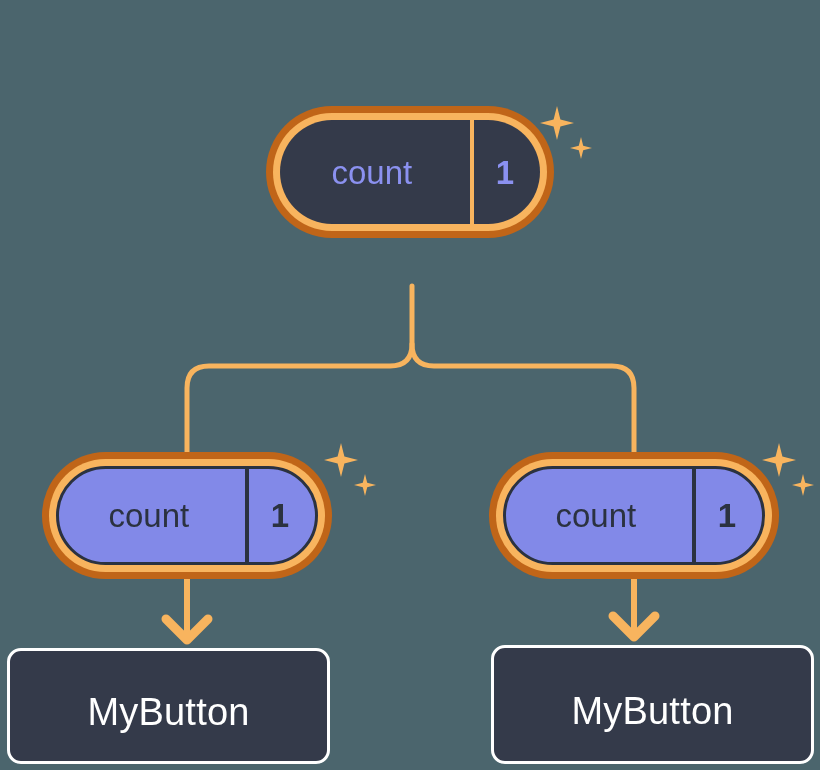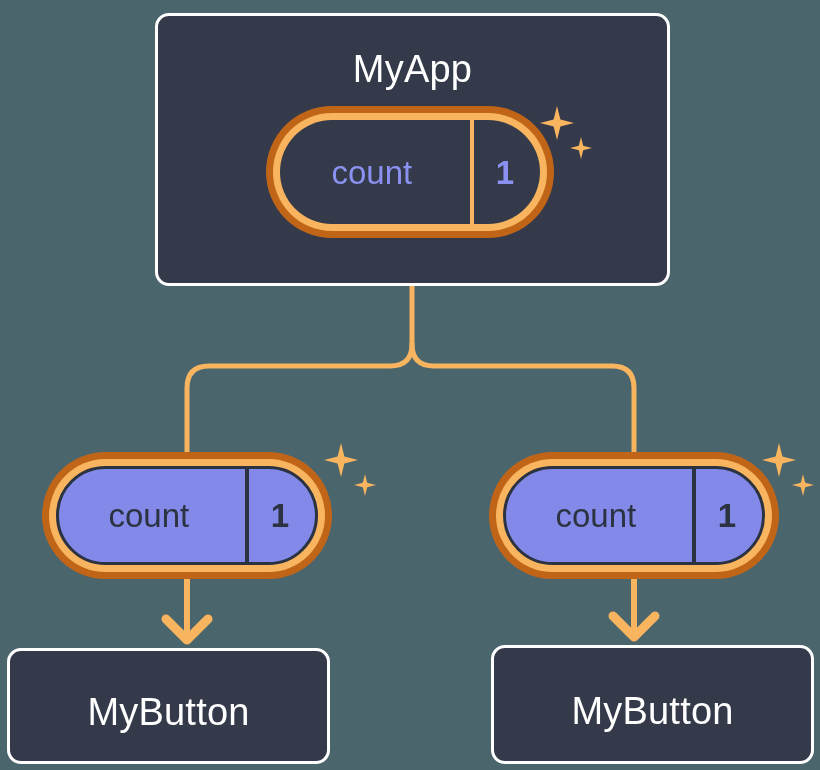--- a/index.html
+++ b/index.html
@@ -198,23 +198,20 @@
     <path d="M 412 286 L 412 344 Q 412 366 390 366 L 209 366 Q 187 366 187 388 L 187 452" stroke="#f8b45e" stroke-width="5" stroke-linecap="round" fill="none"></path>
     <path d="M 412 344 Q 412 366 434 366 L 612 366 Q 634 366 634 388 L 634 452" stroke="#f8b45e" stroke-width="5" stroke-linecap="round" fill="none"></path>
 
     <path d="M 187 579 L 187 641" stroke="#f8b45e" stroke-width="6" stroke-linecap="butt" fill="none"></path>
     <path d="M 166 619 L 187 640 L 208 619" stroke="#f8b45e" stroke-width="9" stroke-linecap="round" stroke-linejoin="round" fill="none"></path>
 
     <path d="M 634 579 L 634 638" stroke="#f8b45e" stroke-width="6" stroke-linecap="butt" fill="none"></path>
     <path d="M 613 616 L 634 637 L 655 616" stroke="#f8b45e" stroke-width="9" stroke-linecap="round" stroke-linejoin="round" fill="none"></path>
   </svg>
 
-  <div class="component-box" id="box-myapp">
-    <div class="component-title">MyApp</div>
-  </div>
 
   <div class="state-pill" id="pill-myapp">
     <div class="pill-mid">
       <div class="pill-inner">
         <div class="pill-cell pill-key">count</div>
         <div class="pill-divider"></div>
         <div class="pill-cell pill-val">1</div>
       </div>
     </div>
   </div>

